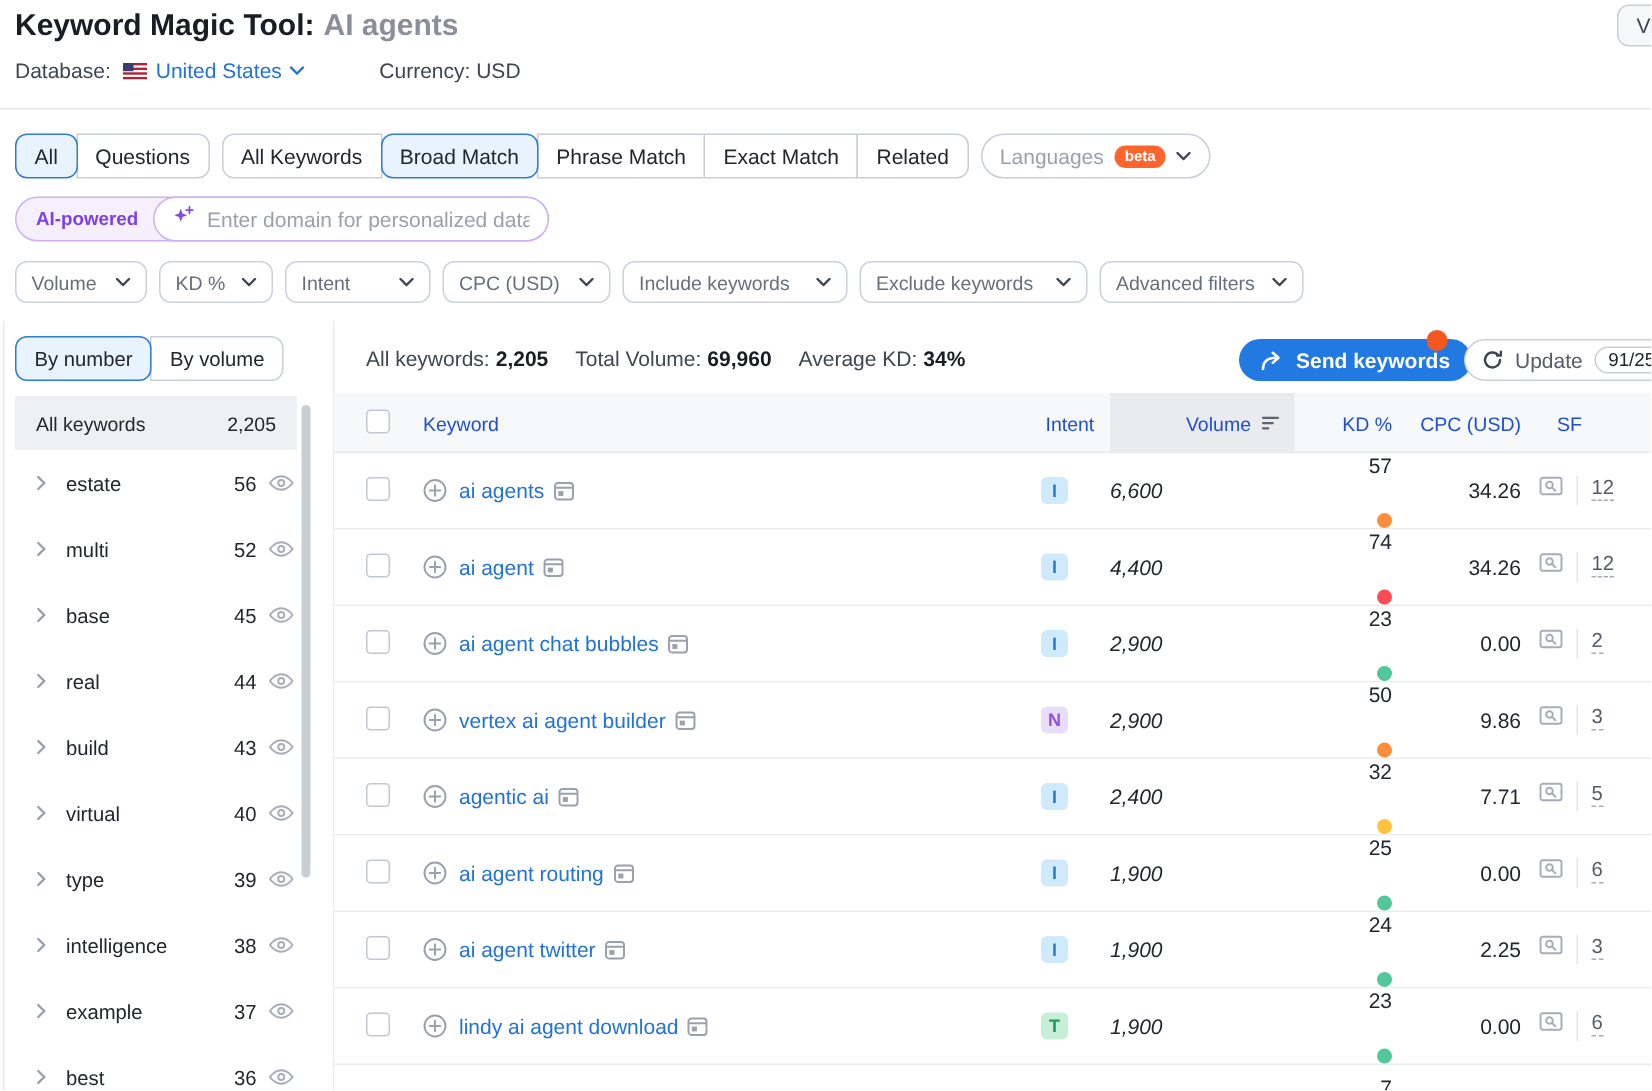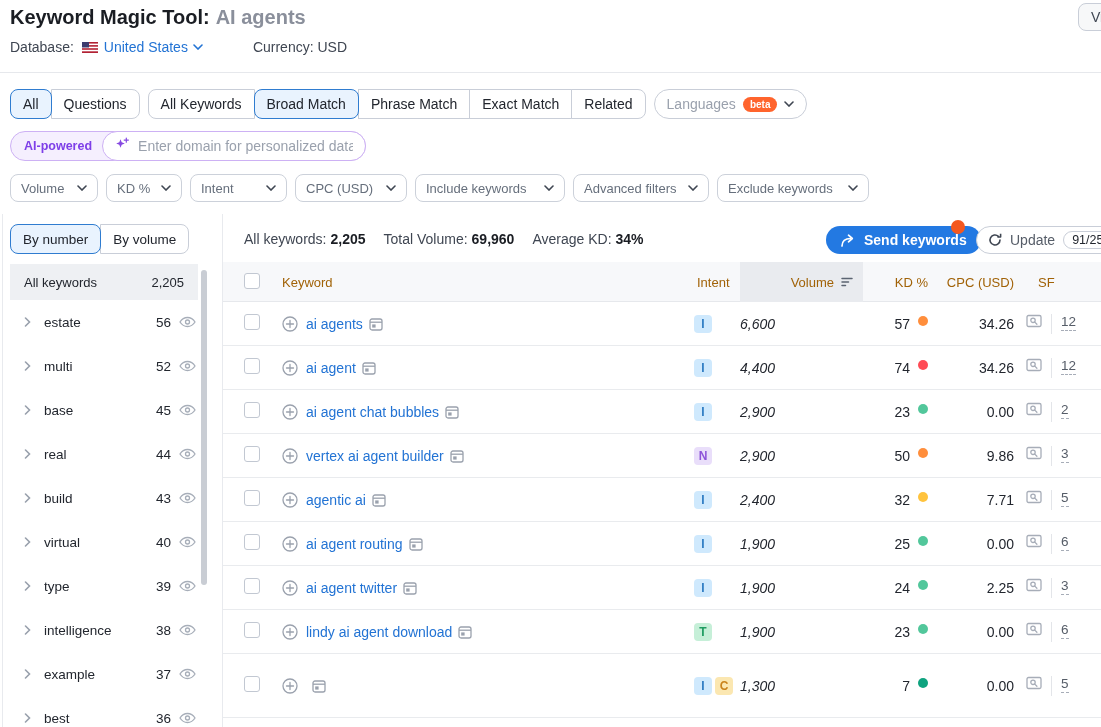--- a/index.html
+++ b/index.html
@@ -57,40 +57,40 @@
   .stats { position:absolute; left:244px; top:231px; display:flex; gap:18px; font-size:14px; color:#3f4652; }
   .stats b { color:#1a1d23; margin-left:4px; }
   .send-btn { position:absolute; left:826px; top:226px; height:28px; padding:0 14px; background:#2379e2; border:none; border-radius:14px; color:#fff; font-size:14px; font-weight:bold; display:flex; align-items:center; gap:8px; cursor:pointer; font-family:inherit; }
   .send-dot { position:absolute; left:951px; top:220px; width:14px; height:14px; border-radius:50%; background:#f4581f; }
   .update-btn { position:absolute; left:976px; top:226px; height:28px; width:150px; background:#fff; border:1px solid #c9ced8; border-radius:14px; display:flex; align-items:center; gap:8px; padding:0 11px; font-size:14px; color:#565d68; cursor:pointer; font-family:inherit; }
   .quota-pill { border:1px solid #c9ced8; border-radius:10px; padding:1px 8px; font-size:12.5px; color:#22262e; white-space:nowrap; }
 
   
   .kw-table { position:absolute; left:223px; top:262px; width:878px; }
   .thead, .trow { display:grid; grid-template-columns:55px 412px 50px 123px 67px 88px 83px; align-items:center; }
-  .thead { height:40px; background:#f7f8fa; border-bottom:1px solid #e6e8ec; font-size:13px; color:#a16207; }
+  .thead { height:40px; background:#f7f8fa; border-bottom:1px solid #e6e8ec; font-size:13px; color:#1d4ed8; }
   .th-check, .td-check { padding-left:21px; }
   .th-keyword { padding-left:4px; }
   .th-intent { padding-left:7px; }
   .th-volume { height:40px; background:#e9ebef; display:flex; align-items:center; justify-content:flex-end; gap:7px; padding-right:10px; }
   .th-kd { text-align:right; padding-right:2px; }
   .th-cpc { text-align:right; padding-right:4px; }
   .th-sf { padding-left:20px; }
   .checkbox { width:16px; height:16px; border:1px solid #c2c8d2; border-radius:3px; background:#fff; display:inline-block; cursor:pointer; }
   .trow { min-height:44px; border-bottom:1px solid #e9ebee; font-size:14px; color:#22262e; background:#fff; }
   .trow.tall { min-height:64px; }
   .td-kw { padding-left:4px; display:flex; align-items:center; gap:8px; }
   .plus-ic { display:inline-flex; flex:none; cursor:pointer; }
   .kw-wrap { display:inline-block; max-width:350px; line-height:20px; }
   .kw-link { color:#2273d4; cursor:pointer; }
   .card-ic { vertical-align:-2px; margin-left:6px; cursor:pointer; }
   .td-intent { padding-left:4px; display:flex; gap:3px; }
   .intent-badge { width:18px; height:18px; border-radius:4px; font-size:12px; font-weight:bold; display:flex; align-items:center; justify-content:center; }
   .td-volume { padding-right:10px;font-style:italic; }
-  .td-kd { display:flex; align-items:flex-start; justify-content:flex-end; gap:8px; padding-right:2px; }
+  .td-kd { display:flex; align-items:flex-end; justify-content:flex-end; gap:24px; padding-right:2px;flex-direction:column; }
   .kd-dot { width:10px; height:10px; border-radius:50%; flex:none; }
   .td-cpc { text-align:right; padding-right:4px; }
   .td-sf { display:flex; align-items:flex-start; }
   .serp-ic { margin-left:8px; display:inline-flex; cursor:pointer; }
   .sf-sep { width:1px; height:20px; background:#e3e5e9; margin:0 9px; }
   .sf-num { font-size:13.5px; color:#565d68; border-bottom:1px dashed #a7adb8; padding-bottom:1px; cursor:pointer; }
 </style>
 </head>
 <body>
 
@@ -182,28 +182,28 @@
         <svg width="10" height="6" viewBox="0 0 10 6">
           <path d="M1 1l4 4 4-4" fill="none" stroke="#3f4652" stroke-width="1.6" stroke-linecap="round"></path>
         </svg>
       </button>
       <button class="filter-btn" style="width: 150px;">
         <span>Include keywords</span>
         <svg width="10" height="6" viewBox="0 0 10 6">
           <path d="M1 1l4 4 4-4" fill="none" stroke="#3f4652" stroke-width="1.6" stroke-linecap="round"></path>
         </svg>
       </button>
+      <button class="filter-btn" style="width: 152px;">
+        <span>Exclude keywords</span>
+        <svg width="10" height="6" viewBox="0 0 10 6">
+          <path d="M1 1l4 4 4-4" fill="none" stroke="#3f4652" stroke-width="1.6" stroke-linecap="round"></path>
+        </svg>
+      </button>
       <button class="filter-btn" style="width: 136px;">
         <span>Advanced filters</span>
-        <svg width="10" height="6" viewBox="0 0 10 6">
-          <path d="M1 1l4 4 4-4" fill="none" stroke="#3f4652" stroke-width="1.6" stroke-linecap="round"></path>
-        </svg>
-      </button>
-      <button class="filter-btn" style="width: 152px;">
-        <span>Exclude keywords</span>
         <svg width="10" height="6" viewBox="0 0 10 6">
           <path d="M1 1l4 4 4-4" fill="none" stroke="#3f4652" stroke-width="1.6" stroke-linecap="round"></path>
         </svg>
       </button>
     </div>
 
   <div class="left-border"></div>
   <div class="v-divider"></div>
 
   <div class="side-toggle seg" id="side-toggle">

